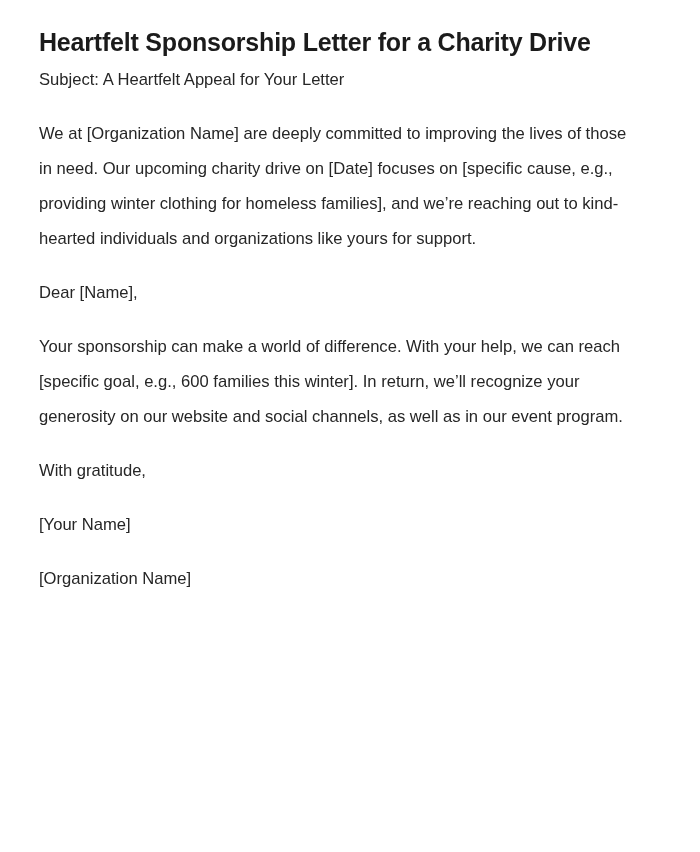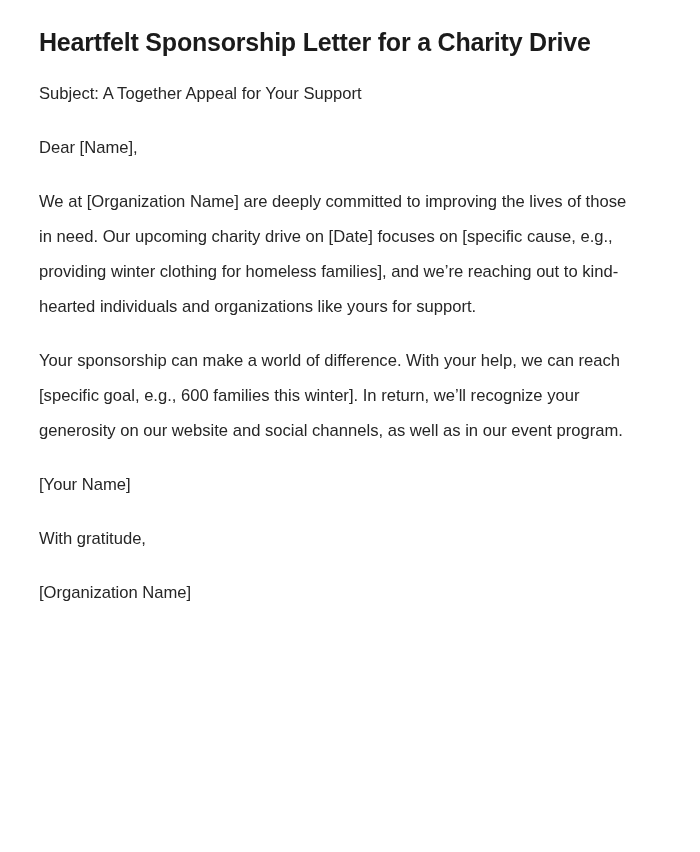--- a/index.html
+++ b/index.html
@@ -27,21 +27,21 @@
     box-sizing: border-box;
     width: 700px;
   }
   .doc-title {
     font-family: "Liberation Sans", sans-serif;
     font-size: 25px;
     font-weight: bold;
     color: #1b1b1b;
     line-height: 32px;
     letter-spacing: -0.2px;
-    margin: 0 0 18px 0;
+    margin: 0 0 4px 0;
     padding: 0;
     white-space: nowrap;
   }
   .para {
     font-family: "Liberation Sans", sans-serif;
     font-size: 16.6px;
     font-weight: normal;
     color: #262626;
     line-height: 35px;
     margin: 0 0 19px 0;
@@ -55,29 +55,29 @@
   }
 </style>
 </head>
 <body>
 
 <div class="page">
   <div class="doc-body">
 
     <h1 class="doc-title">Heartfelt Sponsorship Letter for a Charity Drive</h1>
 
-    <p class="para">Subject: A Together Appeal for Your Support</p>
+    <p class="para">Subject: A Heartfelt Appeal for Your Letter</p>
+
+    <p class="para">We at [Organization Name] are deeply committed to improving the lives of those in need. Our upcoming charity drive on [Date] focuses on [specific cause, e.g., providing winter clothing for homeless families], and we’re reaching out to kind-hearted individuals and organizations like yours for support.</p>
 
     <p class="para">Dear [Name],</p>
-
-    <p class="para">We at [Organization Name] are deeply committed to improving the lives of those in need. Our upcoming charity drive on [Date] focuses on [specific cause, e.g., providing winter clothing for homeless families], and we’re reaching out to kind-hearted individuals and organizations like yours for support.</p>
 
     <p class="para">Your sponsorship can make a world of difference. With your help, we can reach [specific goal, e.g., 600 families this winter]. In return, we’ll recognize your generosity on our website and social channels, as well as in our event program.</p>
 
 
+    <p class="para">With gratitude,</p>
+
     <p class="para">[Your Name]</p>
-
-    <p class="para">With gratitude,</p>
 
     <p class="para">[Organization Name]</p>
 
   </div>
 </div>
 
 </body></html>

